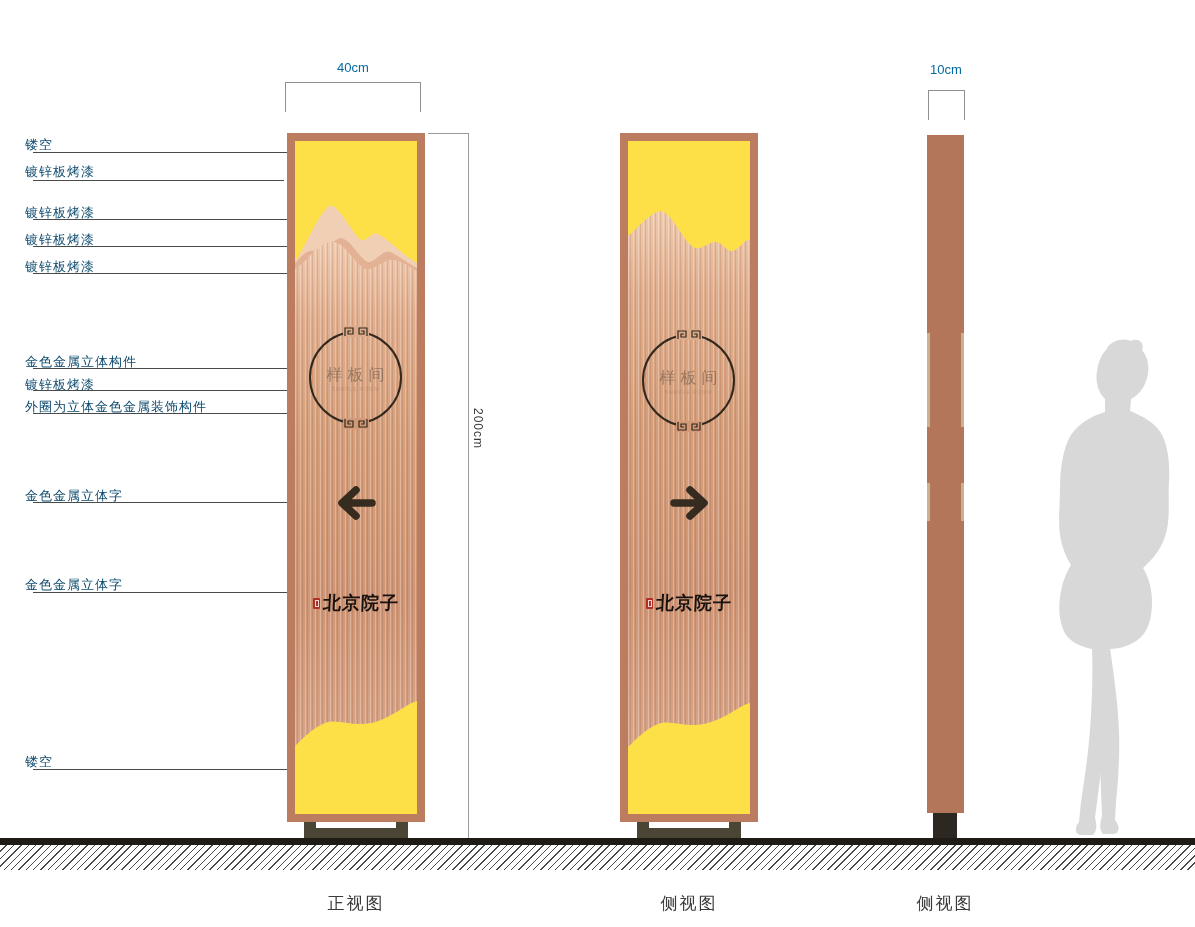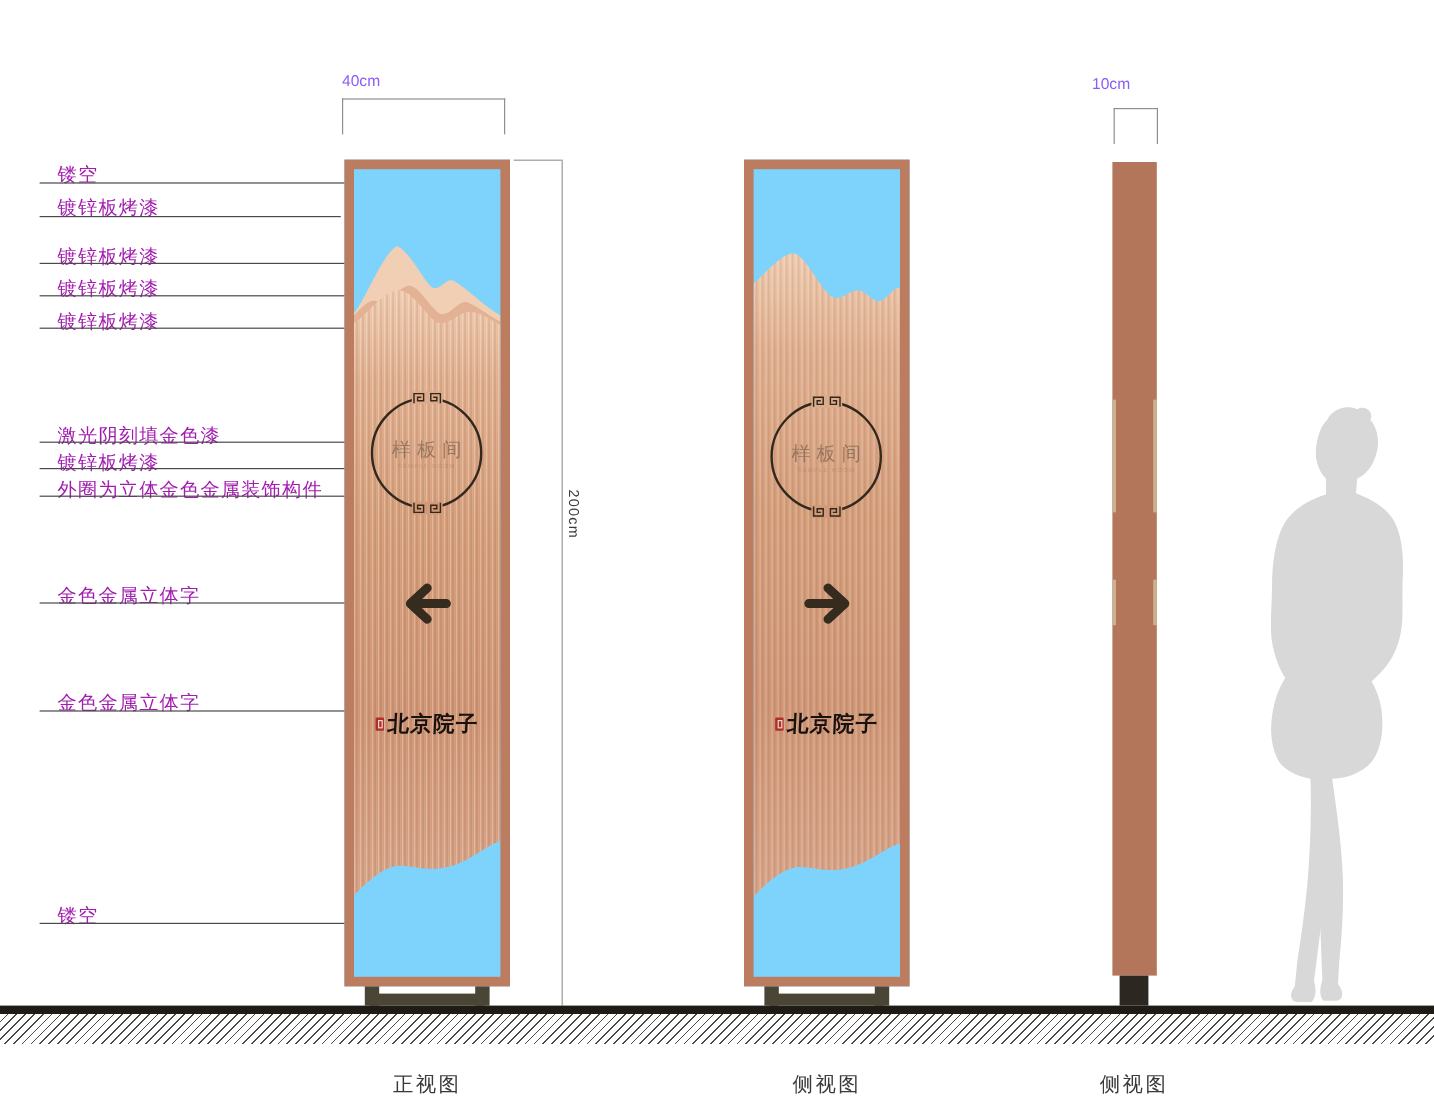--- a/index.html
+++ b/index.html
@@ -2,31 +2,31 @@
 <html><head>
 <meta charset="utf-8">
 <style>
   * { margin:0; padding:0; box-sizing:border-box; }
   html,body { background:#fff; }
   .canvas {
     position:relative; width:1195px; height:927px; background:#ffffff;
     font-family:"Liberation Sans","DejaVu Sans",sans-serif; overflow:hidden;
   }
   
-  .ann { position:absolute; left:48px; font-size:16px; color:#a21caf; letter-spacing:1px; white-space:nowrap; }
+  .ann { position:absolute; left:25px; font-size:13px; color:#0c4a6e; letter-spacing:1px; white-space:nowrap; }
   .lead { position:absolute; left:33px; height:1px; background:#4a4a4a; }
   
-  .dim-text { position:absolute; font-size:13px; color:#8b5cf6; }
+  .dim-text { position:absolute; font-size:13px; color:#0369a1; text-align:center; }
   .hbracket { position:absolute; border-top:1px solid #8f8f8f; border-left:1px solid #8f8f8f; border-right:1px solid #8f8f8f; }
   .vline200 { position:absolute; left:468px; top:133px; width:1px; height:705px; background:#9a9a9a; }
   .vtick200 { position:absolute; left:428px; top:133px; width:40px; height:1px; background:#9a9a9a; }
   .dim-vert { position:absolute; left:471px; top:408px; font-size:12px; color:#3a3a3a;
               writing-mode:vertical-rl; letter-spacing:1px; }
   
-  .sign { position:absolute; top:133px; width:138px; height:689px; background:#7dd3fc;
+  .sign { position:absolute; top:133px; width:138px; height:689px; background:#fde047;
           border:8px solid #bc7c60; }
   .panel-svg { position:absolute; left:0; top:0; width:122px; height:673px; display:block; }
   .ring { position:absolute; left:14px; top:190px; width:93px; height:93px;
           border:2.5px solid #32281e; border-radius:50%; }
   .ring .chip { position:absolute; left:50%; transform:translateX(-50%); width:26px; height:11px;
                 background:transparent; display:flex; justify-content:center; }
   .chip.top { top:-7px; } .chip.bottom { bottom:-7px; }
   .room-label { position:absolute; left:0; right:0; top:32px; text-align:center;
                 font-size:16px; letter-spacing:5px; text-indent:5px; color:rgba(92,74,62,0.52); }
   .room-sub { position:absolute; left:0; right:0; top:53px; text-align:center;
@@ -86,21 +86,21 @@
 
   <div class="ann" style="top:204px">镀锌板烤漆</div>
   <div class="lead" style="top:219px;width:297px"></div>
 
   <div class="ann" style="top:231px">镀锌板烤漆</div>
   <div class="lead" style="top:246px;width:283px"></div>
 
   <div class="ann" style="top:258px">镀锌板烤漆</div>
   <div class="lead" style="top:273px;width:266px"></div>
 
-  <div class="ann" style="top:353px">激光阴刻填金色漆</div>
+  <div class="ann" style="top:353px">金色金属立体构件</div>
   <div class="lead" style="top:368px;width:293px"></div>
 
   <div class="ann" style="top:376px">镀锌板烤漆</div>
   <div class="lead" style="top:390px;width:300px"></div>
 
   <div class="ann" style="top:398px">外圈为立体金色金属装饰构件</div>
   <div class="lead" style="top:413px;width:283px"></div>
 
   <div class="ann" style="top:487px">金色金属立体字</div>
   <div class="lead" style="top:502px;width:300px"></div>

